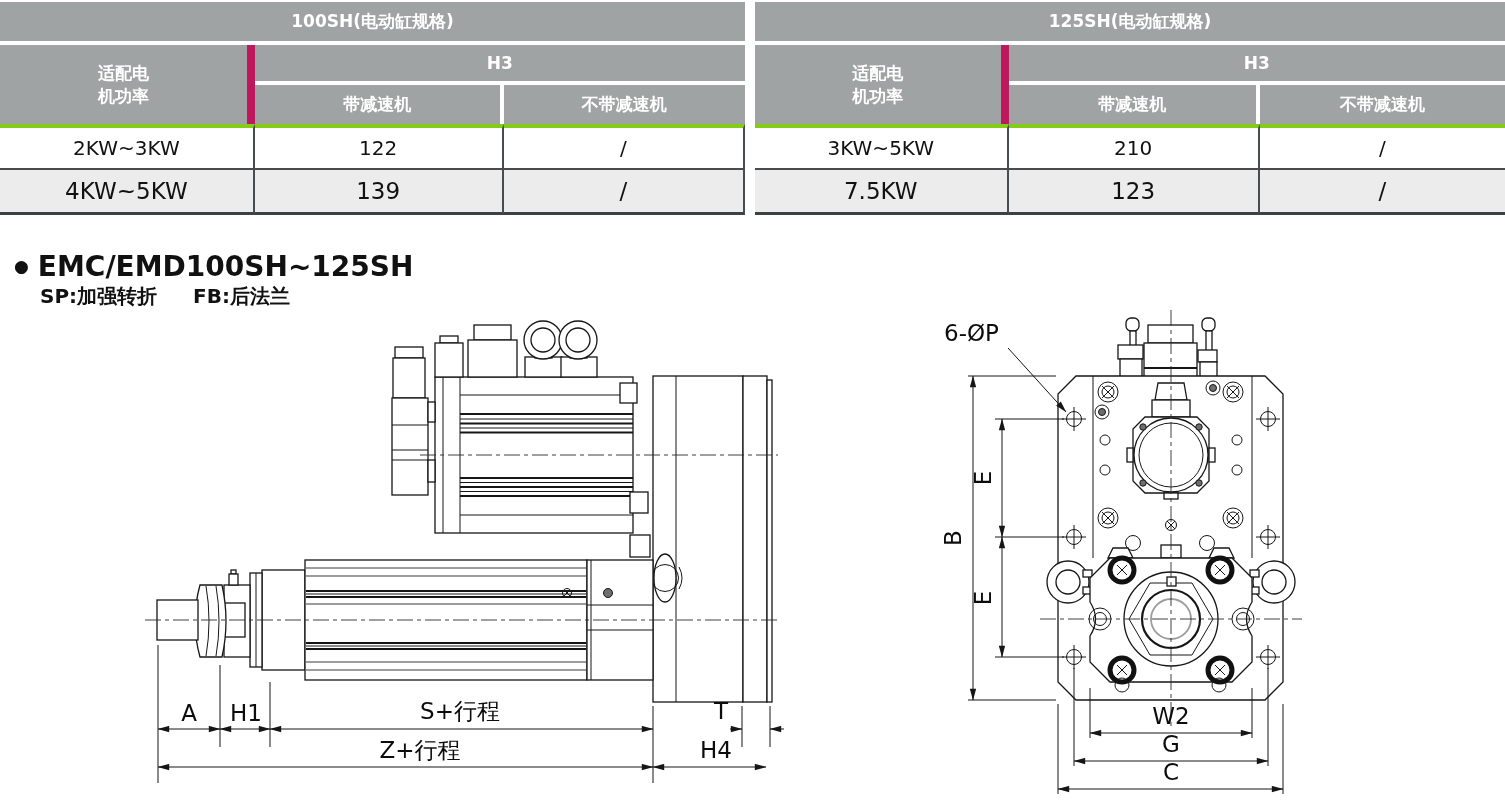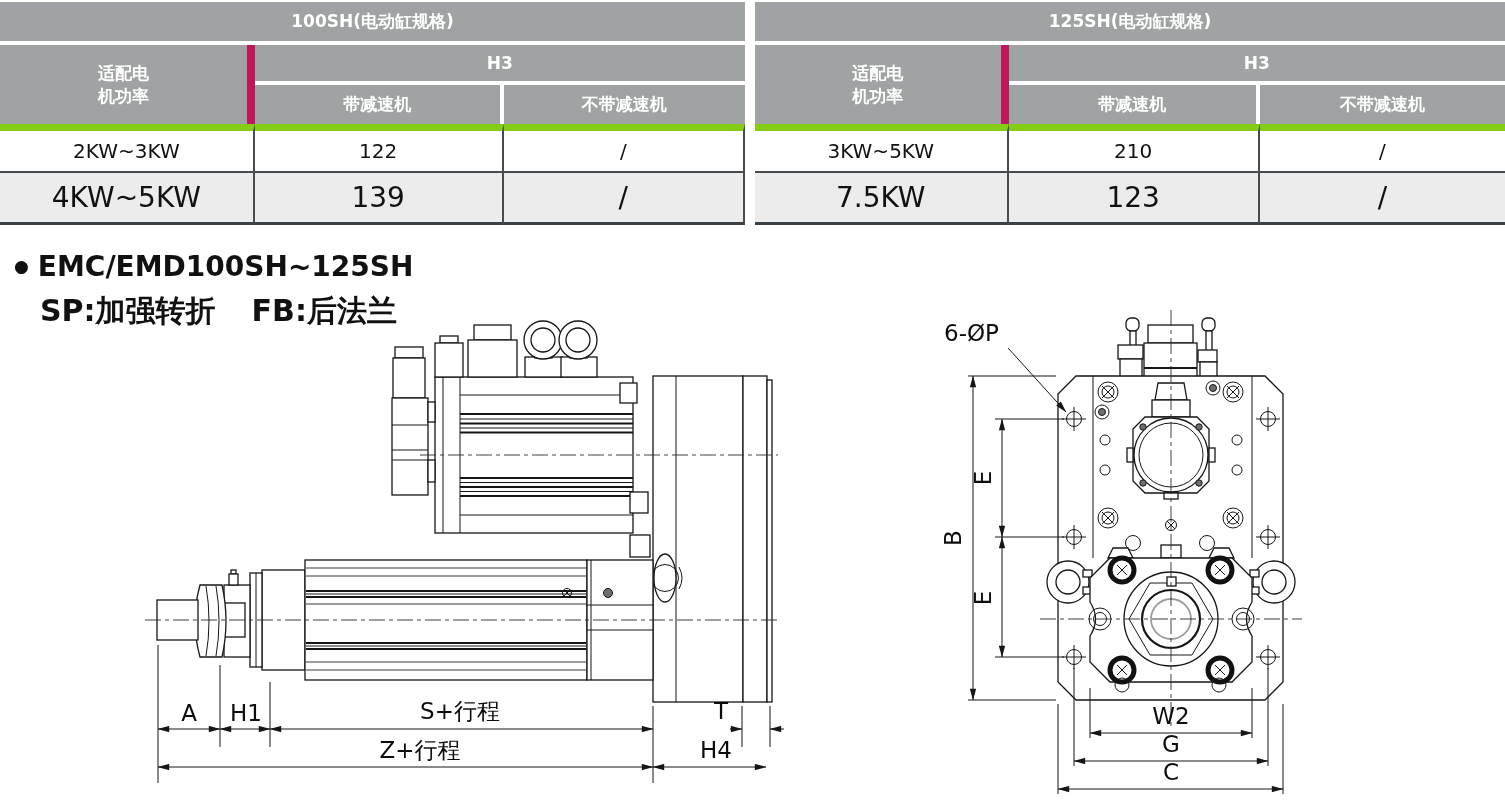--- a/index.html
+++ b/index.html
@@ -12,29 +12,29 @@
   table.spec{border-collapse:separate;border-spacing:0;table-layout:fixed;position:absolute;top:0;}
   #t-left{left:0;width:745px;}
   #t-right{left:755px;width:750px;}
   table.spec td{padding:8px;margin:0;text-align:center;vertical-align:middle;box-sizing:border-box;}
   .hd{background:#a0a3a3;color:#fff;font-weight:bold;font-size:17px;}
   .title-cell{height:40px;border-bottom:4px solid #fff;font-size:17px;}
   .power-cell{border-right:8px solid #be185d;line-height:1.3;}
   .h3-cell{height:30px;border-bottom:4px solid #fff;}
   .sub-cell{height:35px;}
   .sub-first{border-right:4px solid #fff;}
-  tr.d1 td{height:41px;background:#fff;border-top:7px solid #84cc16;border-bottom:2px solid #474c51;font-size:20px;}
-  tr.d2 td{height:39px;background:#ececec;border-bottom:3px solid #3c4145;font-size:28px;}
+  tr.d1 td{height:41px;background:#fff;border-top:4px solid #84cc16;border-bottom:2px solid #474c51;font-size:20px;}
+  tr.d2 td{height:39px;background:#ececec;border-bottom:3px solid #3c4145;font-size:23px;}
   td.vline{border-right:2px solid #474c51;}
   td.rline{border-right:2px solid #474c51;}
   
   .heading{position:absolute;top:220px;left:14px;}
   .heading .l1{font-size:28px;font-weight:bold;white-space:nowrap;margin-top:30px;}
   .heading .bullet{font-size:17px;vertical-align:4px;margin-right:9px;}
-  .heading .l2{font-size:30px;font-weight:bold;margin-top:8px;padding-left:26px;white-space:nowrap;}
+  .heading .l2{font-size:20px;font-weight:bold;margin-top:0;padding-left:26px;white-space:nowrap;}
   .heading .fb{margin-left:36px;}
   
   .drawing{position:absolute;top:210px;left:0;}
   .s{fill:#fff;stroke:#161616;stroke-width:1.3;}
   .lt{stroke:#161616;stroke-width:1;fill:none;}
   .gray{stroke:#9c9c9c;stroke-width:1.8;fill:none;}
   .blk{stroke:#161616;stroke-width:2.2;fill:none;}
   .cl{stroke:#2b2b2b;stroke-width:0.9;fill:none;stroke-dasharray:16 4 4 4;}
   .dim{stroke:#161616;stroke-width:1;fill:none;}
   .dimtxt{font-family:"DejaVu Sans","Liberation Sans",sans-serif;font-size:23px;fill:#0c0c0c;}

